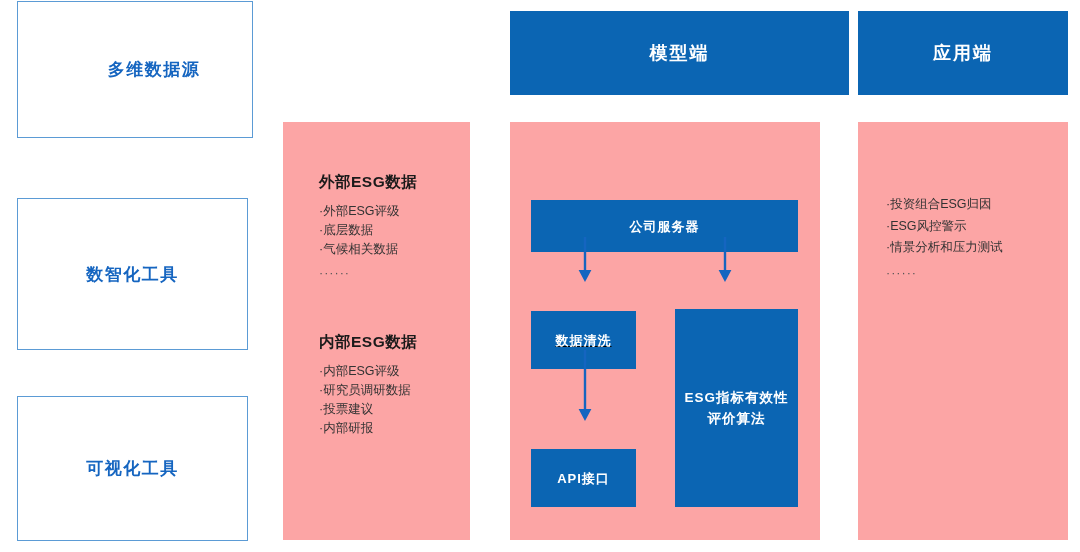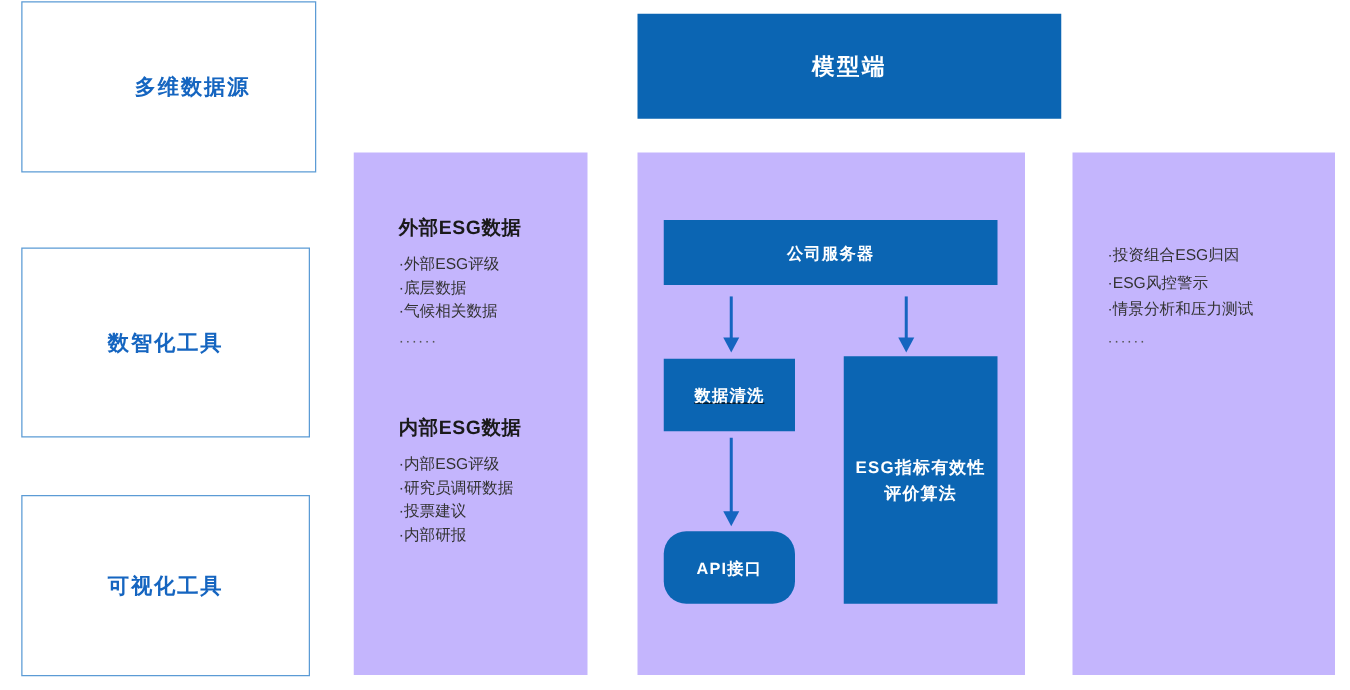--- a/index.html
+++ b/index.html
@@ -37,21 +37,21 @@
     color:#ffffff;
     font-weight:bold;
     font-size:18px;
     letter-spacing:2px;
   }
 
   
   .stage-panel{
     position:absolute;
     box-sizing:border-box;
-    background:#c4b5fd;
+    background:#fca5a5;
   }
 
   
   .group{position:absolute;left:36px;}
   .group-title{
     color:#1a1a1a;
     font-weight:bold;
     font-size:15.5px;
     letter-spacing:.5px;
     margin:0 0 9px 0;
@@ -74,20 +74,21 @@
   .app-list{position:absolute;left:28px;top:72px;}
   .app-list .bullet{font-size:12.5px;line-height:21.5px;}
 
   
   .flow-box{
     position:absolute;
     box-sizing:border-box;
     background:#0b65b3;
     display:flex;align-items:center;justify-content:center;
     text-align:center;
+    margin-top:24px;
   }
   .flow-box .lbl{
     color:#ffffff;
     font-weight:bold;
     font-size:13px;
     letter-spacing:1px;
     line-height:21px;
   }
   .flow-box.wide .lbl{font-size:13.5px;}
 
@@ -160,30 +161,33 @@
       <span class="lbl">数据清洗</span>
     </div>
 
     <div class="arrow" style="left:66px;top:228px;width:18px;height:72px;">
       <svg width="18" height="72" viewBox="0 0 18 72">
         <line x1="9" y1="0" x2="9" y2="62" stroke="#1565c0" stroke-width="2.4"></line>
         <polygon points="9,71 2.6,59 15.4,59" fill="#1565c0"></polygon>
       </svg>
     </div>
 
-    <div class="flow-box" style="left:21px;top:303px;width:105px;height:58px;border-radius:18px;">
+    <div class="flow-box" style="left:21px;top:303px;width:105px;height:58px;">
       <span class="lbl">API接口</span>
     </div>
 
     <div class="flow-box wide" style="left:165px;top:163px;width:123px;height:198px;">
       <span class="lbl" style="white-space:pre-line;">ESG指标有效性
 评价算法</span>
     </div>
   </div>
 
+  <div class="stage-header" style="left:858px;top:11px;width:210px;height:84px;">
+    <span class="lbl">应用端</span>
+  </div>
 
   <div class="stage-panel" style="left:858px;top:122px;width:210px;height:418px;">
     <div class="app-list">
       <div class="bullet">·投资组合ESG归因</div>
       <div class="bullet">·ESG风控警示</div>
       <div class="bullet">·情景分析和压力测试</div>
       <div class="ellipsis">······</div>
     </div>
   </div>
 

